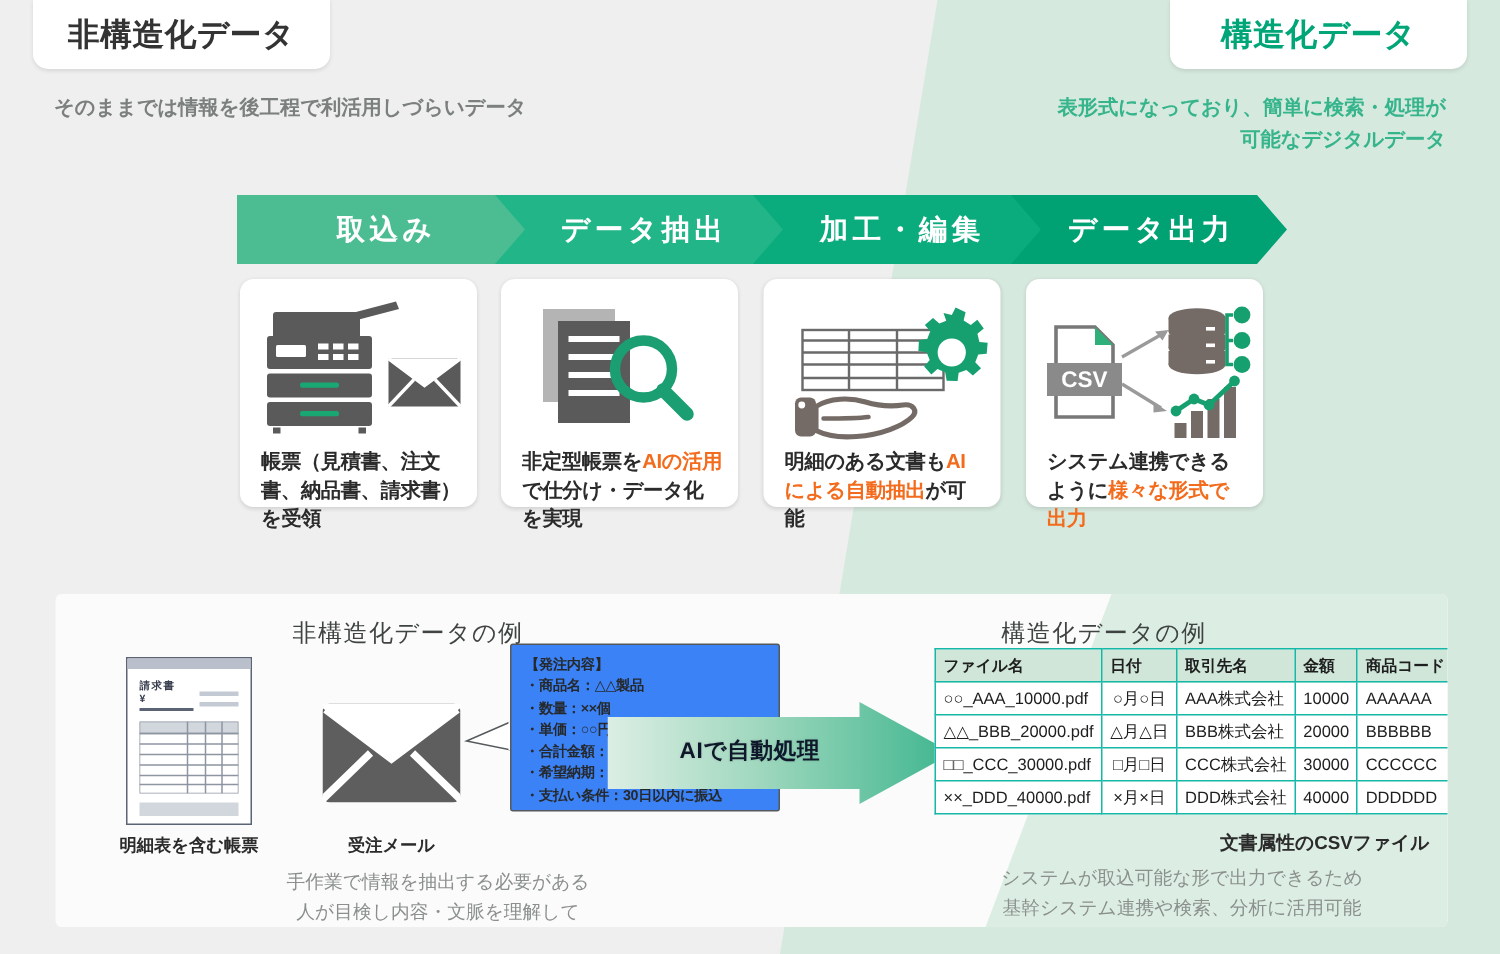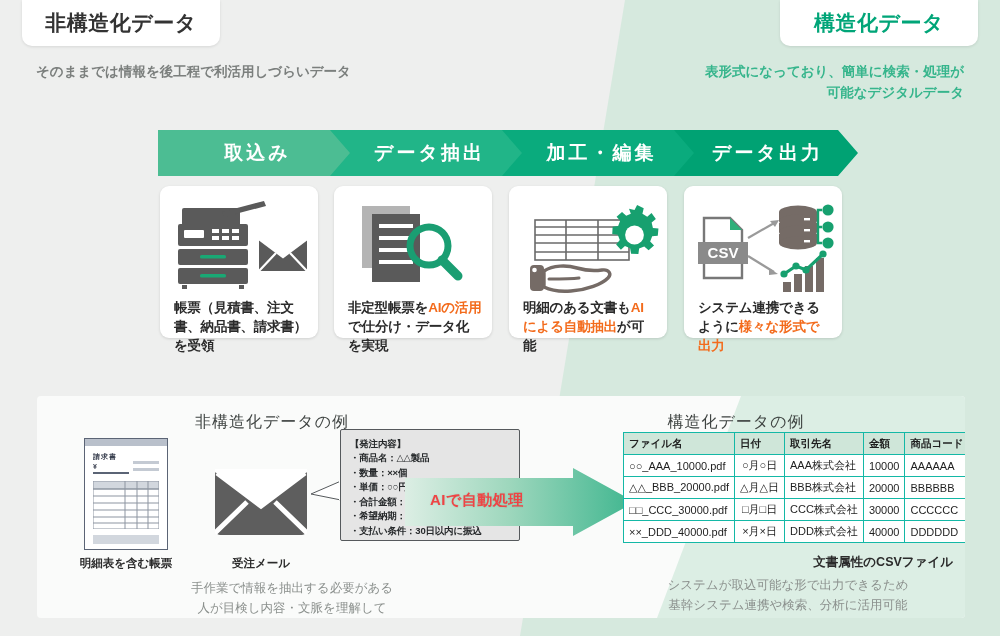--- a/index.html
+++ b/index.html
@@ -107,37 +107,37 @@
   .doc-l2{position:absolute;right:8px;top:29px;width:26px;height:3px;background:#c4cad3;}
   .doc-grid{position:absolute;left:8px;top:42px;width:66px;height:48px;}
   .doc-foot{position:absolute;left:8px;top:96px;width:66px;height:9px;background:#d2d7de;}
 
   
   .env-b{position:absolute;left:178px;top:73px;width:92px;height:66px;}
 
   
   .bub{
     position:absolute;left:303px;top:33px;width:180px;height:112px;
-    background:#e5e5e5;border:1px solid #55595c;box-sizing:border-box;
+    background:#3b82f6;border:1px solid #55595c;box-sizing:border-box;
     border-radius:2px;
   }
   .bub-txt{
     position:absolute;left:9px;top:7px;width:170px;
     font-size:9.5px;font-weight:bold;color:#26292b;line-height:1.52;
     letter-spacing:-.2px;
   }
   .bub-tail{
     position:absolute;left:272px;top:85px;width:32px;height:20px;
   }
 
   
   .bigarrow{position:absolute;left:368px;top:72px;width:230px;height:90px;}
   .bigarrow-lbl{
     position:absolute;left:393px;top:95px;width:140px;
-    text-align:left;color:#ef4444;font-weight:bold;font-size:15px;
+    text-align:center;color:#0f172a;font-weight:bold;font-size:15px;
     letter-spacing:.5px;text-shadow:0 0 2px rgba(0,0,0,.12);
   }
 
   
   .tbl{
     position:absolute;left:586px;top:36px;border-collapse:collapse;
     font-size:11px;color:#1e1e1e;background:#ffffff;
   }
   .tbl th,.tbl td{
     border:1px solid #14b8a6;padding:3px 5px;font-weight:normal;

